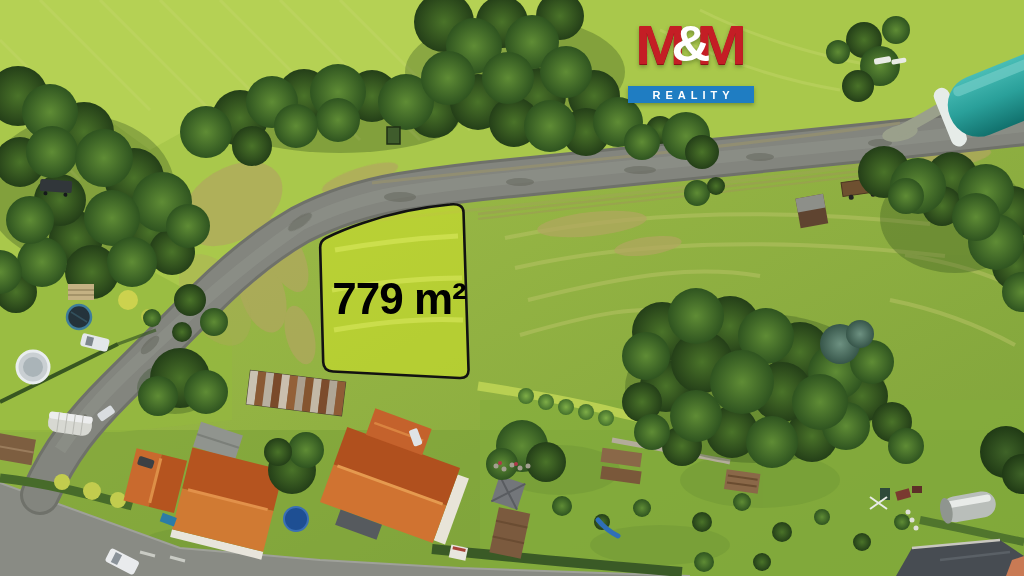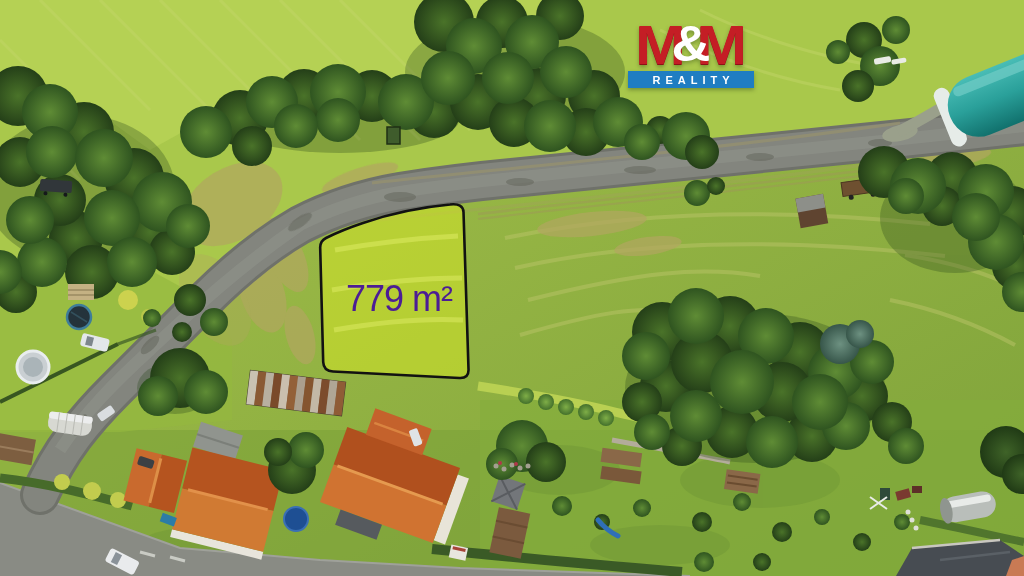--- a/index.html
+++ b/index.html
@@ -1,30 +1,30 @@
 <!DOCTYPE html>
 <html><head>
 <meta charset="utf-8">
 <style>
   html,body{margin:0;padding:0;background:#222;}
   .stage{position:relative;width:1024px;height:576px;overflow:hidden;background:#86a83c;
          font-family:"Liberation Sans",sans-serif;}
   .stage svg{position:absolute;left:0;top:0;}
   .area-label{position:absolute;left:331px;top:277px;width:136px;text-align:center;
-              font-size:36px;font-weight:400;color:#4c1d95;letter-spacing:-1px;
+              font-size:44px;font-weight:700;color:#000000;letter-spacing:-1px;
               line-height:44px;white-space:nowrap;}
   .logo{position:absolute;left:628px;top:23px;width:126px;text-align:center;
         filter:drop-shadow(0 2px 2px rgba(20,40,10,.35));}
   .logo-mm{position:relative;height:44px;display:flex;justify-content:center;
            align-items:center;gap:10px;transform:scaleX(1.08);}
   .logo-mm .m{color:#c41e25;font-size:56px;font-weight:700;line-height:44px;
               text-shadow:0 1px 0 #8f1116;}
   .logo-mm .amp{position:absolute;left:50%;top:50%;transform:translate(-50%,-52%);
                 color:#ffffff;font-size:50px;font-weight:700;z-index:2;}
-  .logo-reality{margin-top:4px;background:#1f7dc2;color:#fff;font-size:11px;
+  .logo-reality{margin-top:19px;background:#1f7dc2;color:#fff;font-size:11px;
                 font-weight:700;letter-spacing:5px;text-indent:5px;
                 padding:3px 0 2px 0;line-height:12px;}
 </style>
 </head>
 <body>
 
 <div class="stage">
 <svg width="1024" height="576" viewBox="0 0 1024 576">
   <defs>
     <linearGradient id="gField" x1="0" y1="0" x2="1" y2="1">

